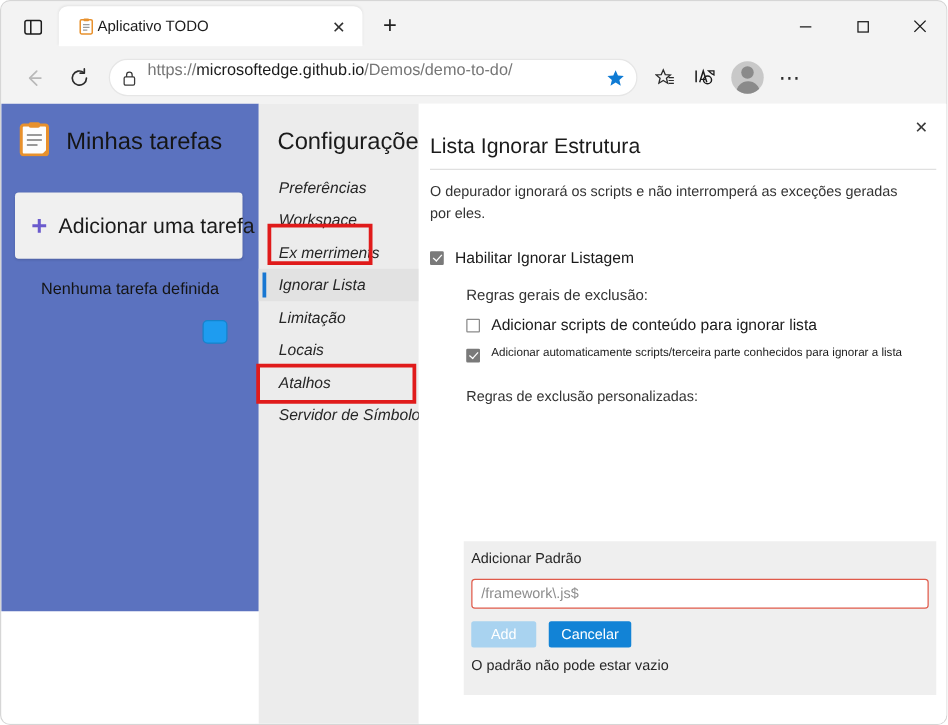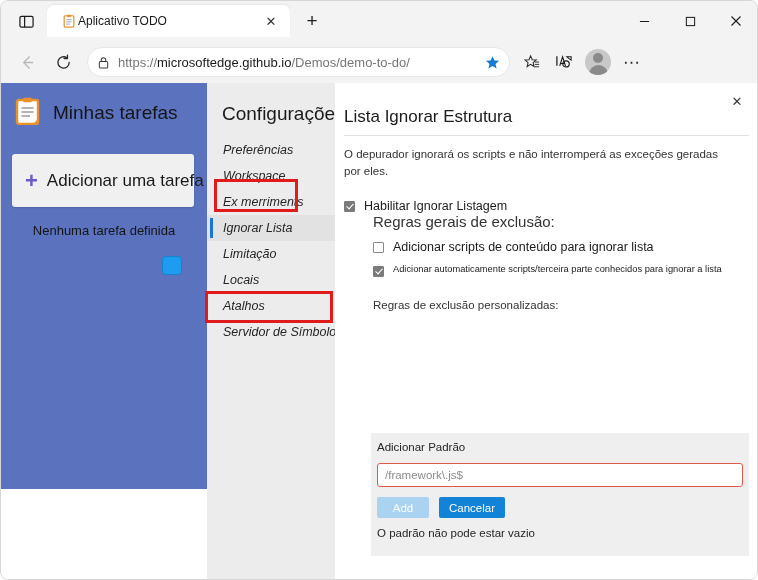--- a/index.html
+++ b/index.html
@@ -84,21 +84,21 @@
     border-radius: 5px;
     color: #414141;
   }
   .tb-back { margin-left: 10px; color: #b9b9b9; }
   .tb-reload { margin-left: 4px; color: #2b2b2b; }
   .omnibox {
     margin-left: 8px;
     height: 30px; width: 423px;
     background: #ffffff;
     border-radius: 15px;
-    display: flex; align-items: center;
+    display: flex; 
     border: 1px solid #e6e6e6;
   }
   .omni-lock { width: 30px; display: flex; align-items: center; justify-content: center; }
   .omni-url {
     flex: 1;
     font-size: 13px; color: #767676;
     white-space: nowrap; overflow: hidden;
   }
   .omni-url b { color: #1b1b1b; font-weight: 400; }
   .omni-star { width: 34px; display: flex; align-items: center; justify-content: center; }
@@ -239,22 +239,22 @@
     content: ''; position: absolute;
     left: 3px; top: 0px;
     width: 3px; height: 6px;
     border: solid #ffffff;
     border-width: 0 1.6px 1.6px 0;
     transform: rotate(42deg);
   }
   .cb-label { margin-left: 9px; font-size: 12.5px; color: #1b1b1b; }
 
   .sub-label {
-    font-size: 15px; color: #333;
-    padding-left: 38px; 
+    font-size: 12px; color: #333;
+    padding-left: 38px; margin-top: 16px;
   }
   .cb-row.indent { padding-left: 38px; margin-top: 10px; }
   .cb-row.indent .cb-label { font-size: 12.5px; }
   .cb-row.indent.tiny .cb-label { font-size: 9.3px; }
   .cb-row.indent.tiny { margin-top: 10px; }
 
   .custom-label {
     font-size: 11.5px; color: #333;
     padding-left: 38px; margin-top: 22px;
   }

